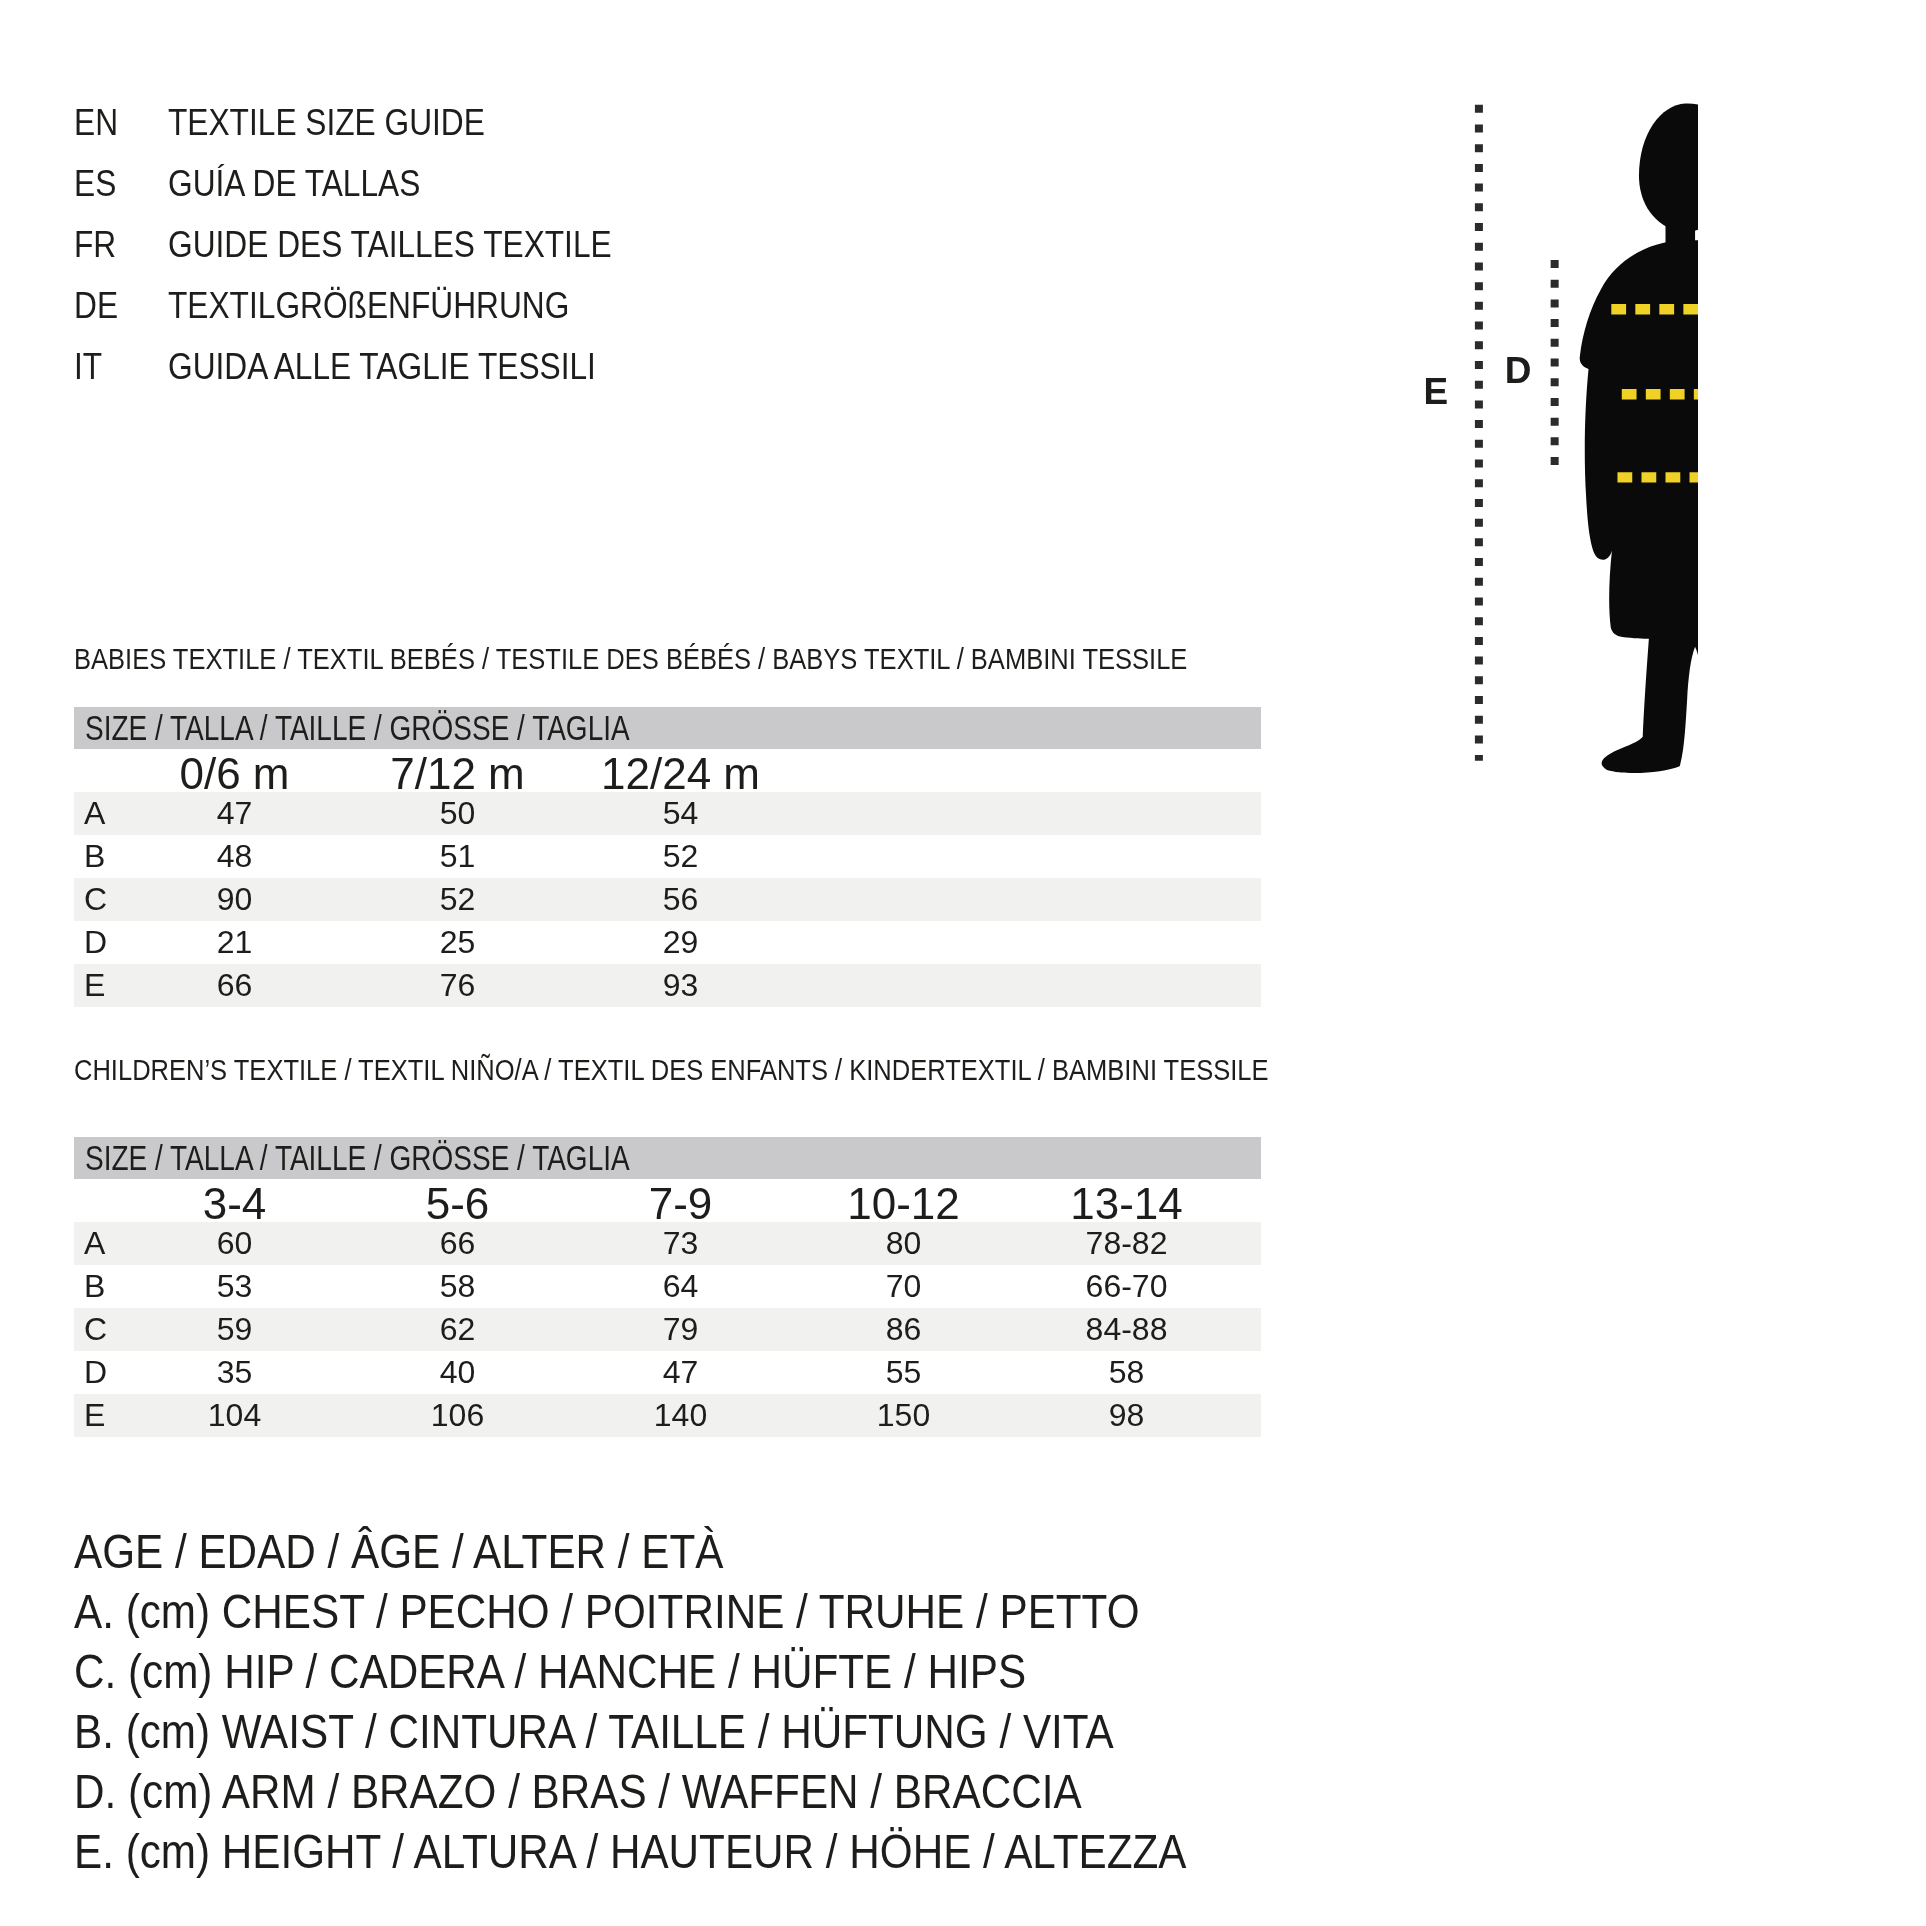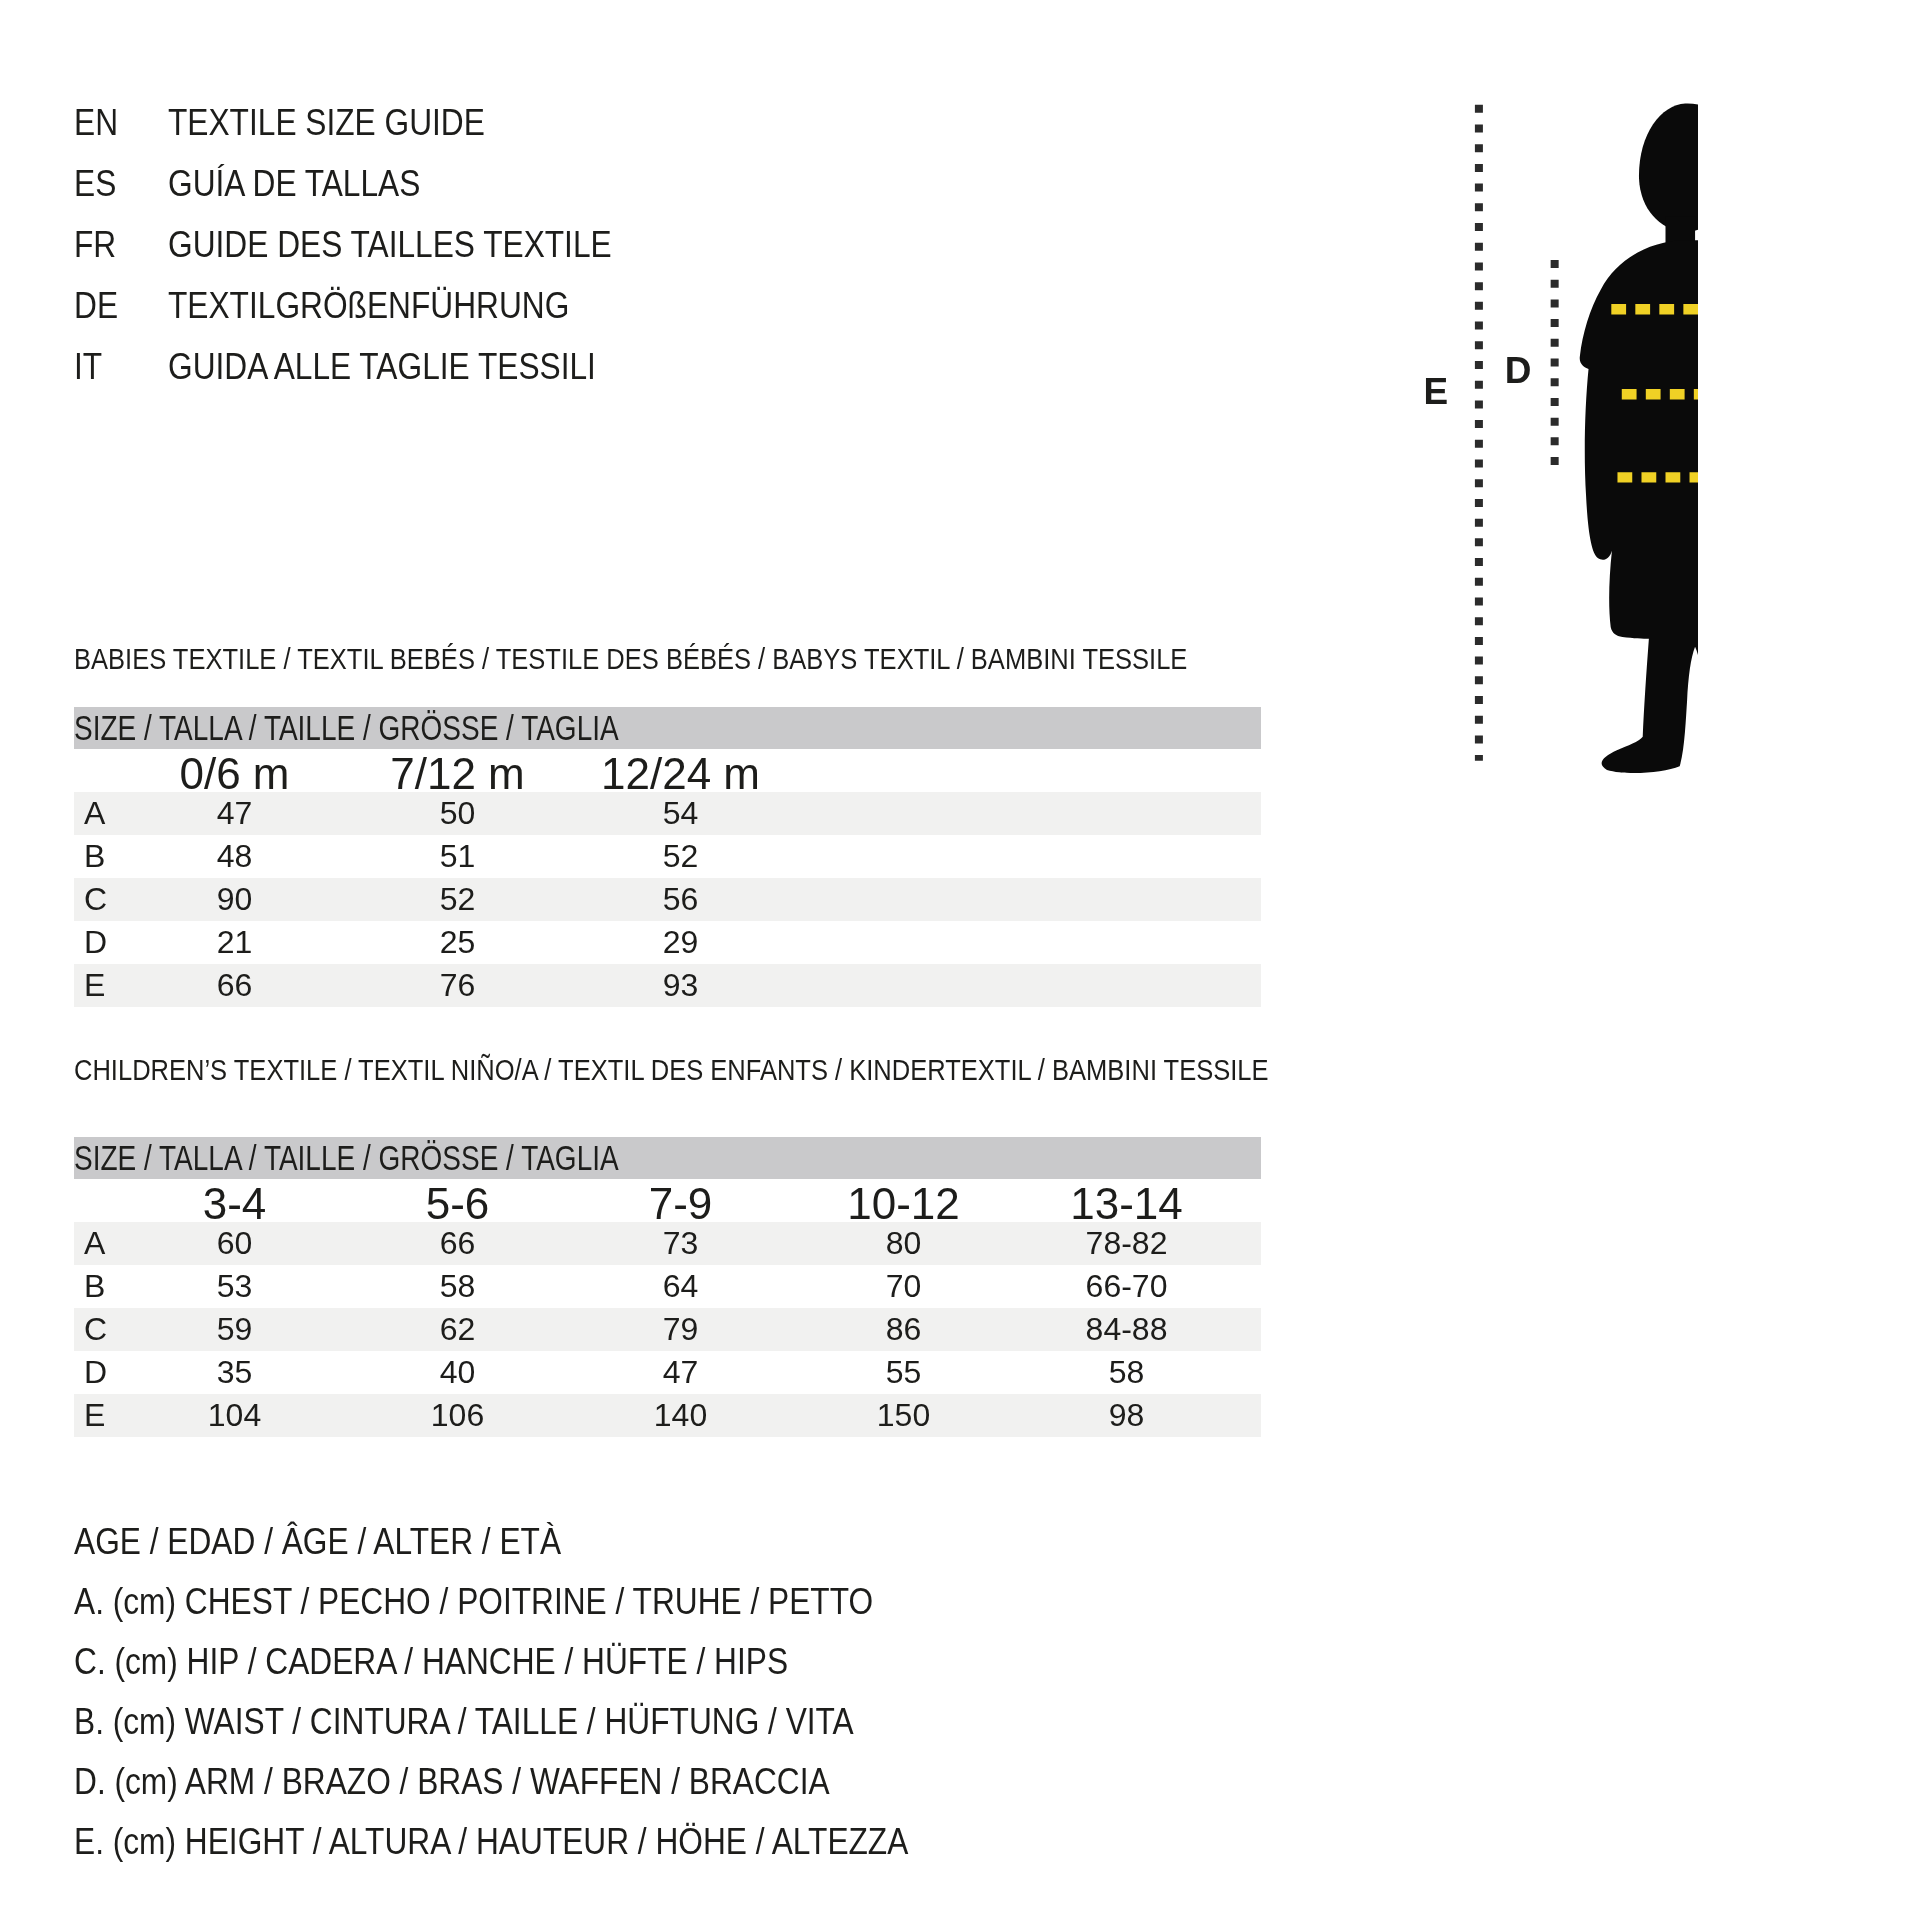--- a/index.html
+++ b/index.html
@@ -18,32 +18,32 @@
 
   
   .section-title{position:absolute;left:74px;font-size:29px;line-height:1;white-space:nowrap}
   .title-babies{top:645px}
   .title-children{top:1056px}
 
   
   .sizetable{position:absolute;left:74px;width:1187px}
   .table-babies{top:707px}
   .table-children{top:1137px}
-  .thead{height:42px;background:#c9c9cb;display:flex;align-items:center;padding-left:0;font-size:35px}
+  .thead{height:42px;background:#c9c9cb;display:flex;align-items:center;padding-left:11px;font-size:35px}
   .grid-b{display:grid;grid-template-columns:49px 223px 223px 223px;align-items:center}
   .grid-c{display:grid;grid-template-columns:49px 223px 223px 223px 223px 223px;align-items:center}
   .colrow{height:43px;font-size:44px}
   .trow{height:43px;font-size:32px}
   .cell{text-align:center}
   .rlabel{text-align:left;padding-left:10px}
   .shade{background:#f1f1f0}
 
   
   .legend{position:absolute;left:74px;top:1521px}
-  .legend-line{height:60px;display:flex;font-size:36px}
+  .legend-line{height:60px;display:flex;align-items:center;font-size:48px}
 
   
   .figure{position:absolute;left:1405px;top:86px;width:505px;height:715px}
   .figure svg{display:block}
   .fig-label{font-family:"Liberation Sans",sans-serif;font-weight:bold;font-size:60px;fill:#1d1d1b}
 </style>
 </head>
 <body>
 
 <div class="page">

